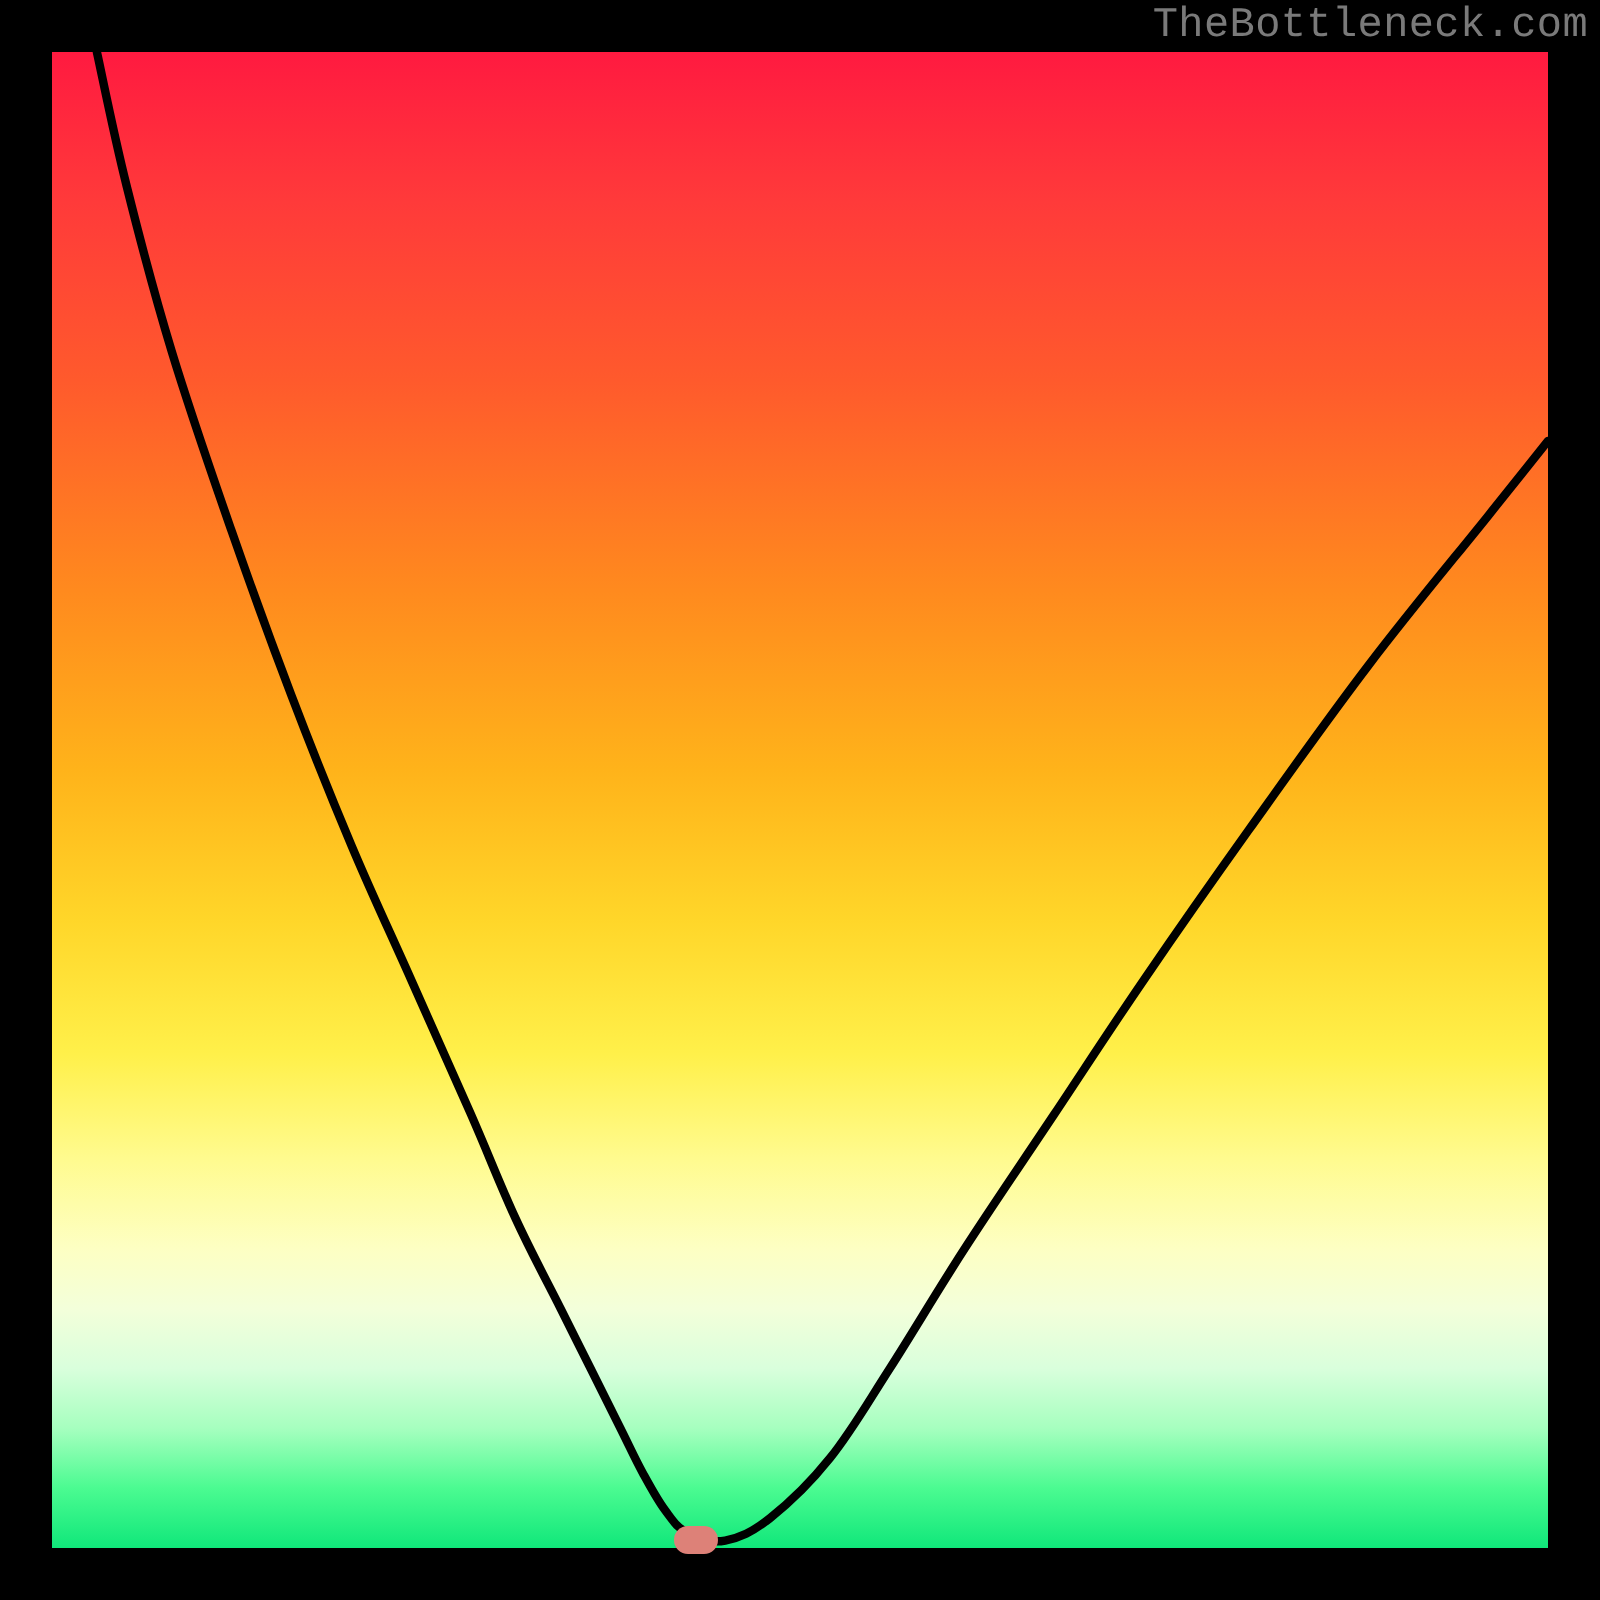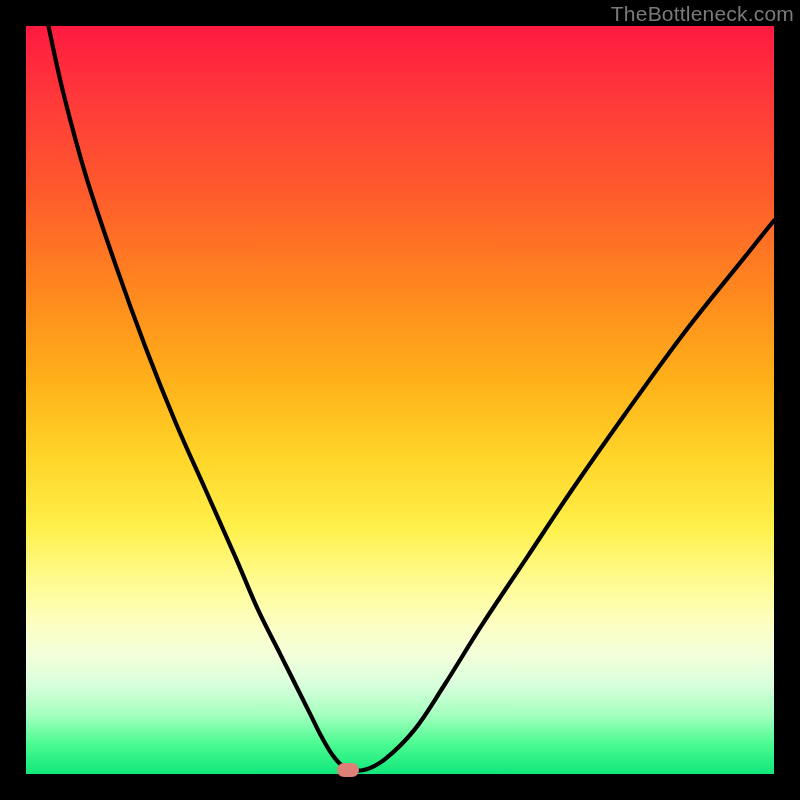--- a/index.html
+++ b/index.html
@@ -43,20 +43,21 @@
   }
   .watermark {
     position: absolute;
     top: 2px;
     right: 6px;
     color: #7a7a7a;
     font-size: 21px;
     font-weight: 500;
     letter-spacing: 0.2px;
     user-select: none;
+    font-family: Liberation Mono, monospace;
   }
   svg.curve {
     position: absolute;
     left: 0;
     top: 0;
     width: 748px;
     height: 748px;
     overflow: visible;
   }
   .marker {

